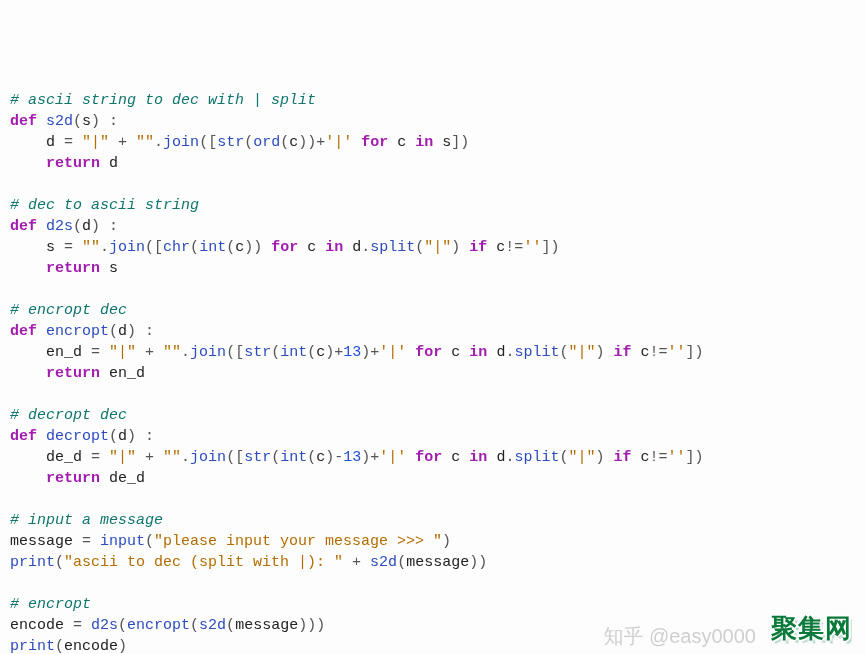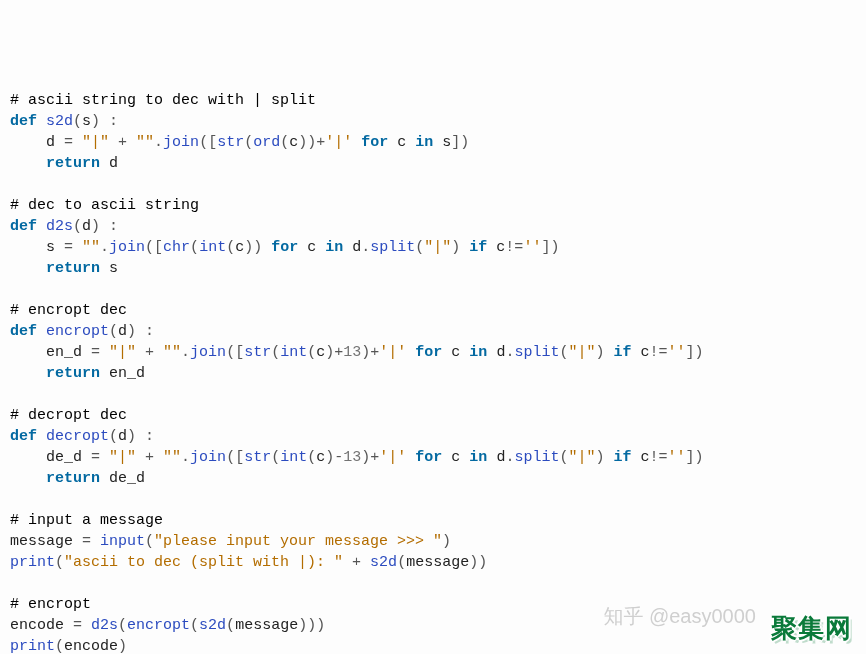--- a/index.html
+++ b/index.html
@@ -7,32 +7,32 @@
     padding: 6px 10px;
     background: #fdfdfd;
     font-family: "Consolas", "Menlo", "Courier New", monospace;
     font-size: 15px;
     line-height: 1.4;
     color: #333;
     white-space: pre;
     overflow-x: auto;
   }
   .line { display: block; }
-  .c-comment { color: #000000; } 
-  .c-kw      { color: #0369a1; font-weight: bold; }   
+  .c-comment { color: #0f766e; font-style: italic; } 
+  .c-kw      { color: #a21caf; font-weight: bold; }   
   .c-fn      { color: #2b4bbf; text-align: center; }                       
   .c-str     { color: #b36d00; }                       
-  .c-num     { color: #737373; }                       
+  .c-num     { color: #1d4ed8; }                       
   .c-op      { color: #555555; }                       
   .c-id      { color: #222222; }                       
 
   .watermark-zh {
     position: fixed;
     right: 110px;
-    bottom: 24px;
+    bottom: 4px;
     color: rgba(120,120,120,0.35);
     font-family: sans-serif;
     font-size: 20px;
     pointer-events: none;
     user-select: none;
   }
   .watermark-logo {
     position: fixed;
     right: 14px;
     bottom: 8px;

